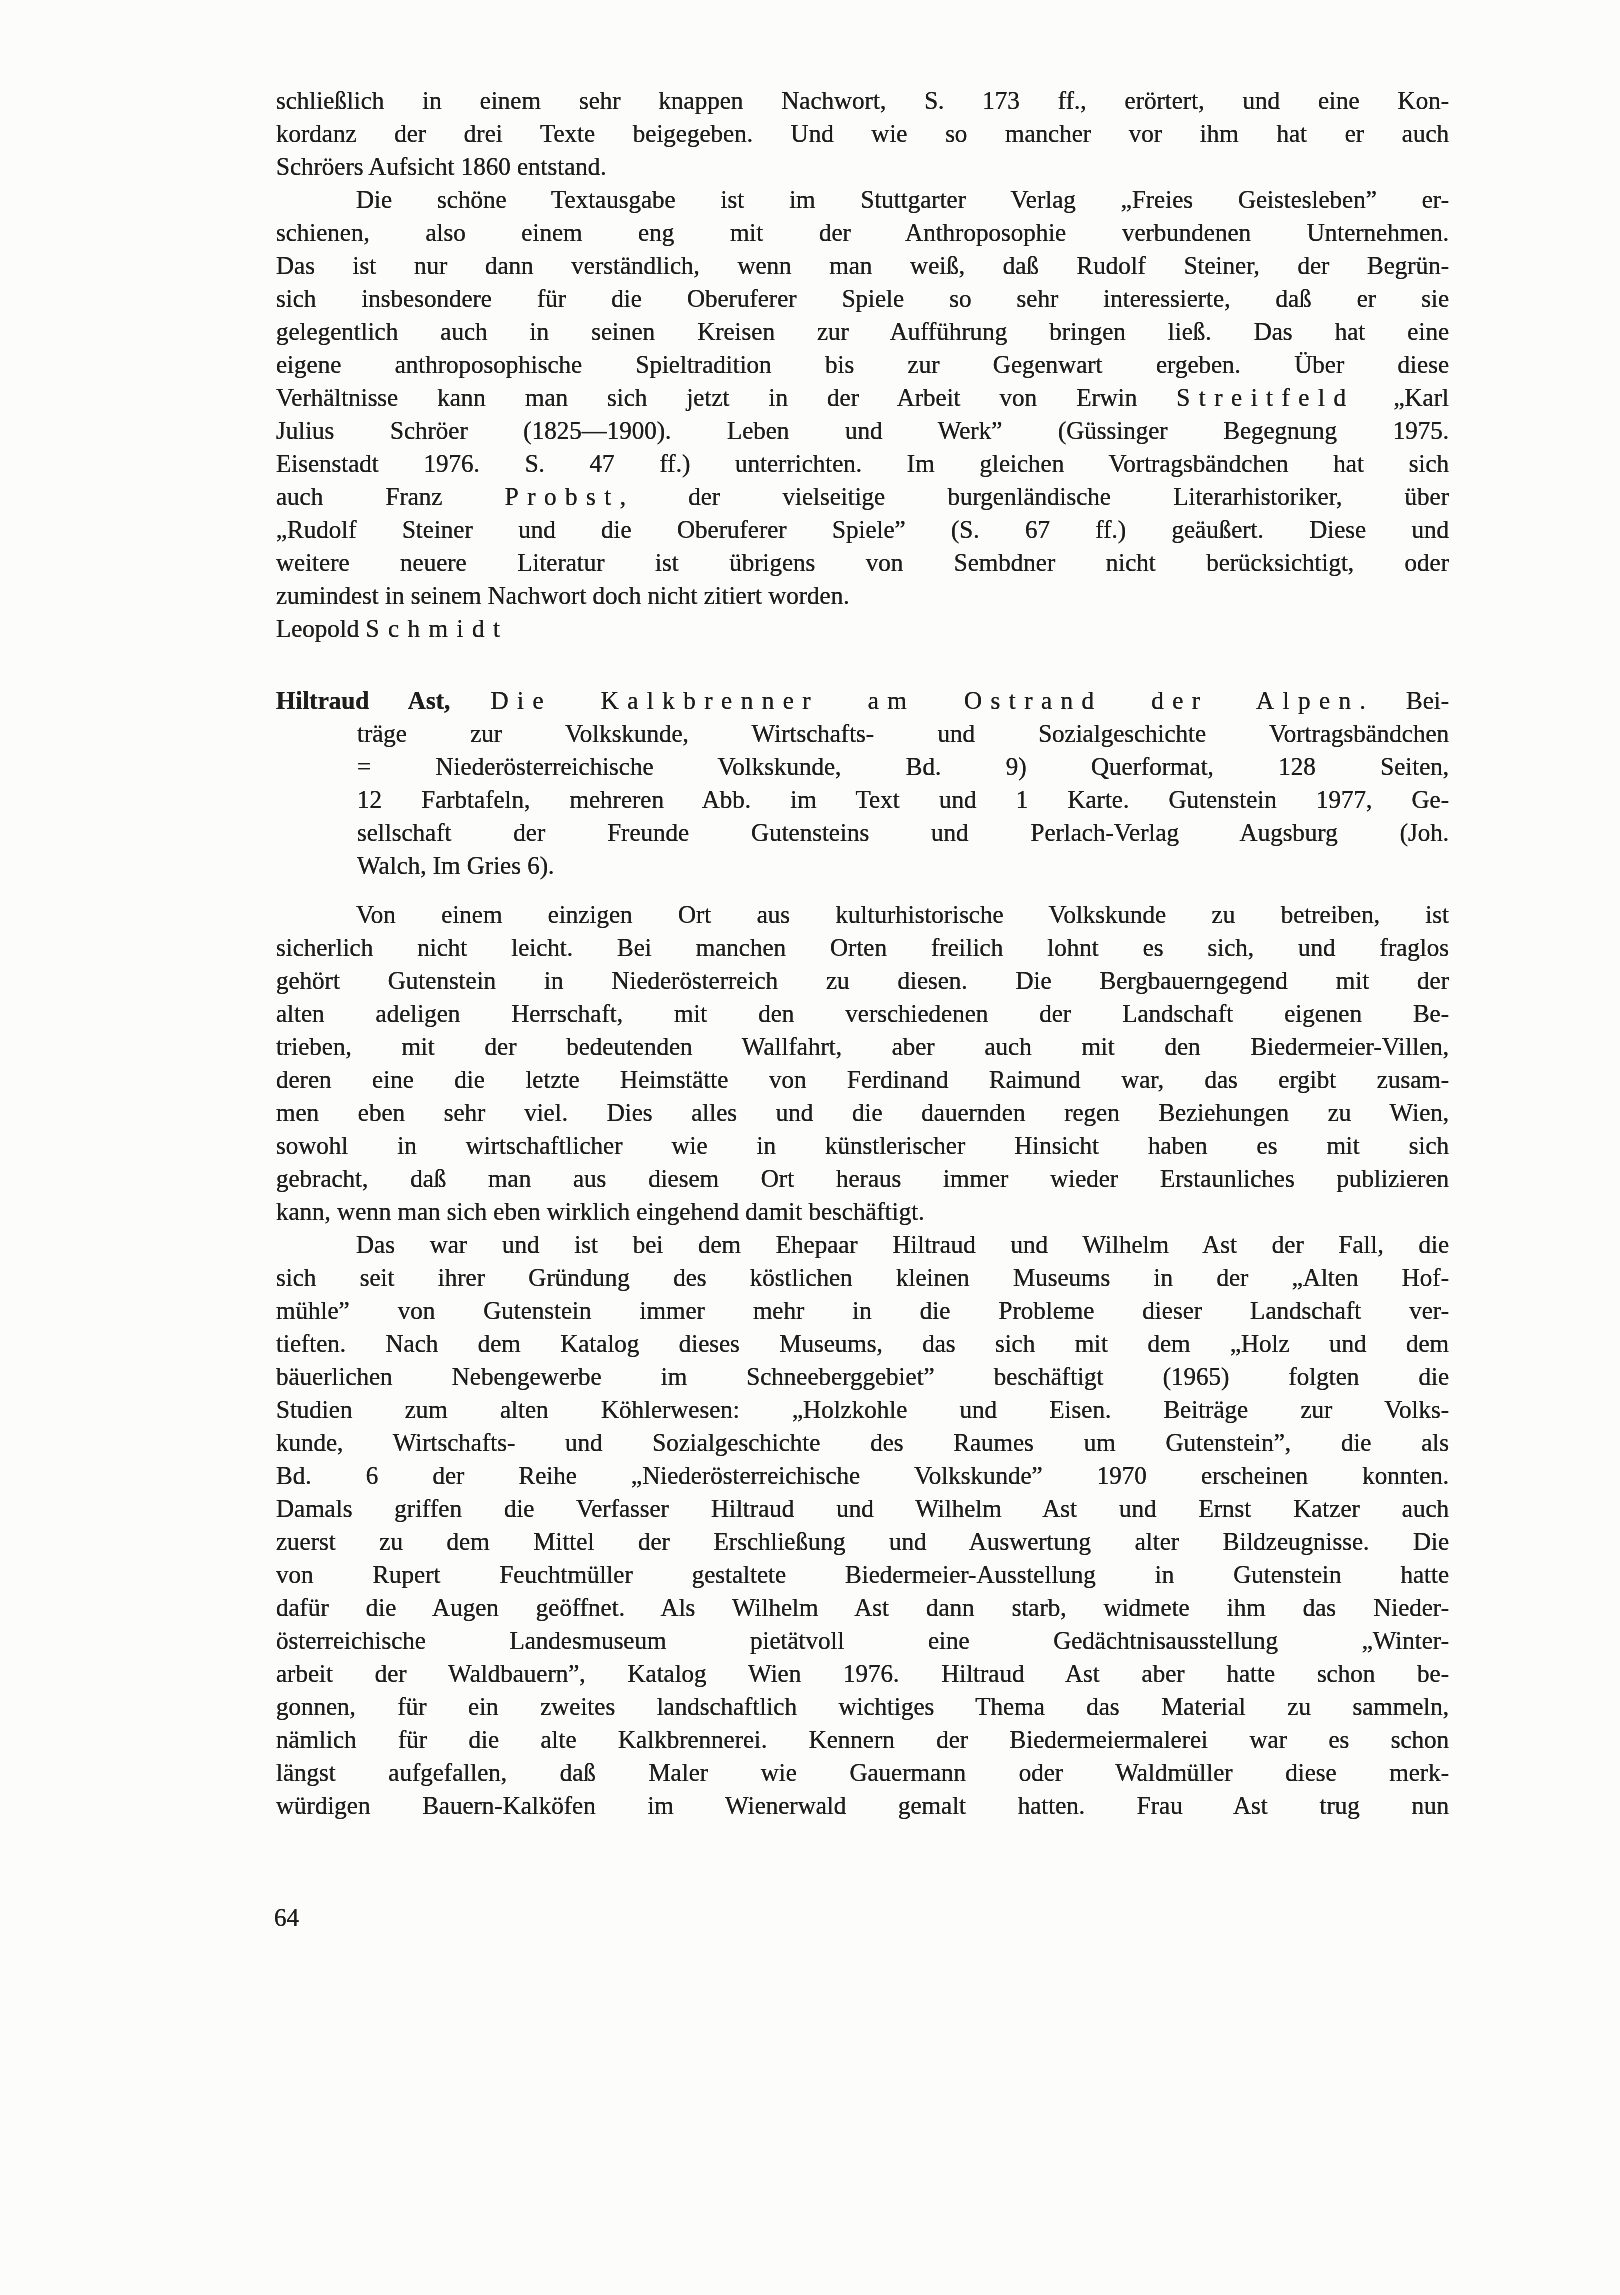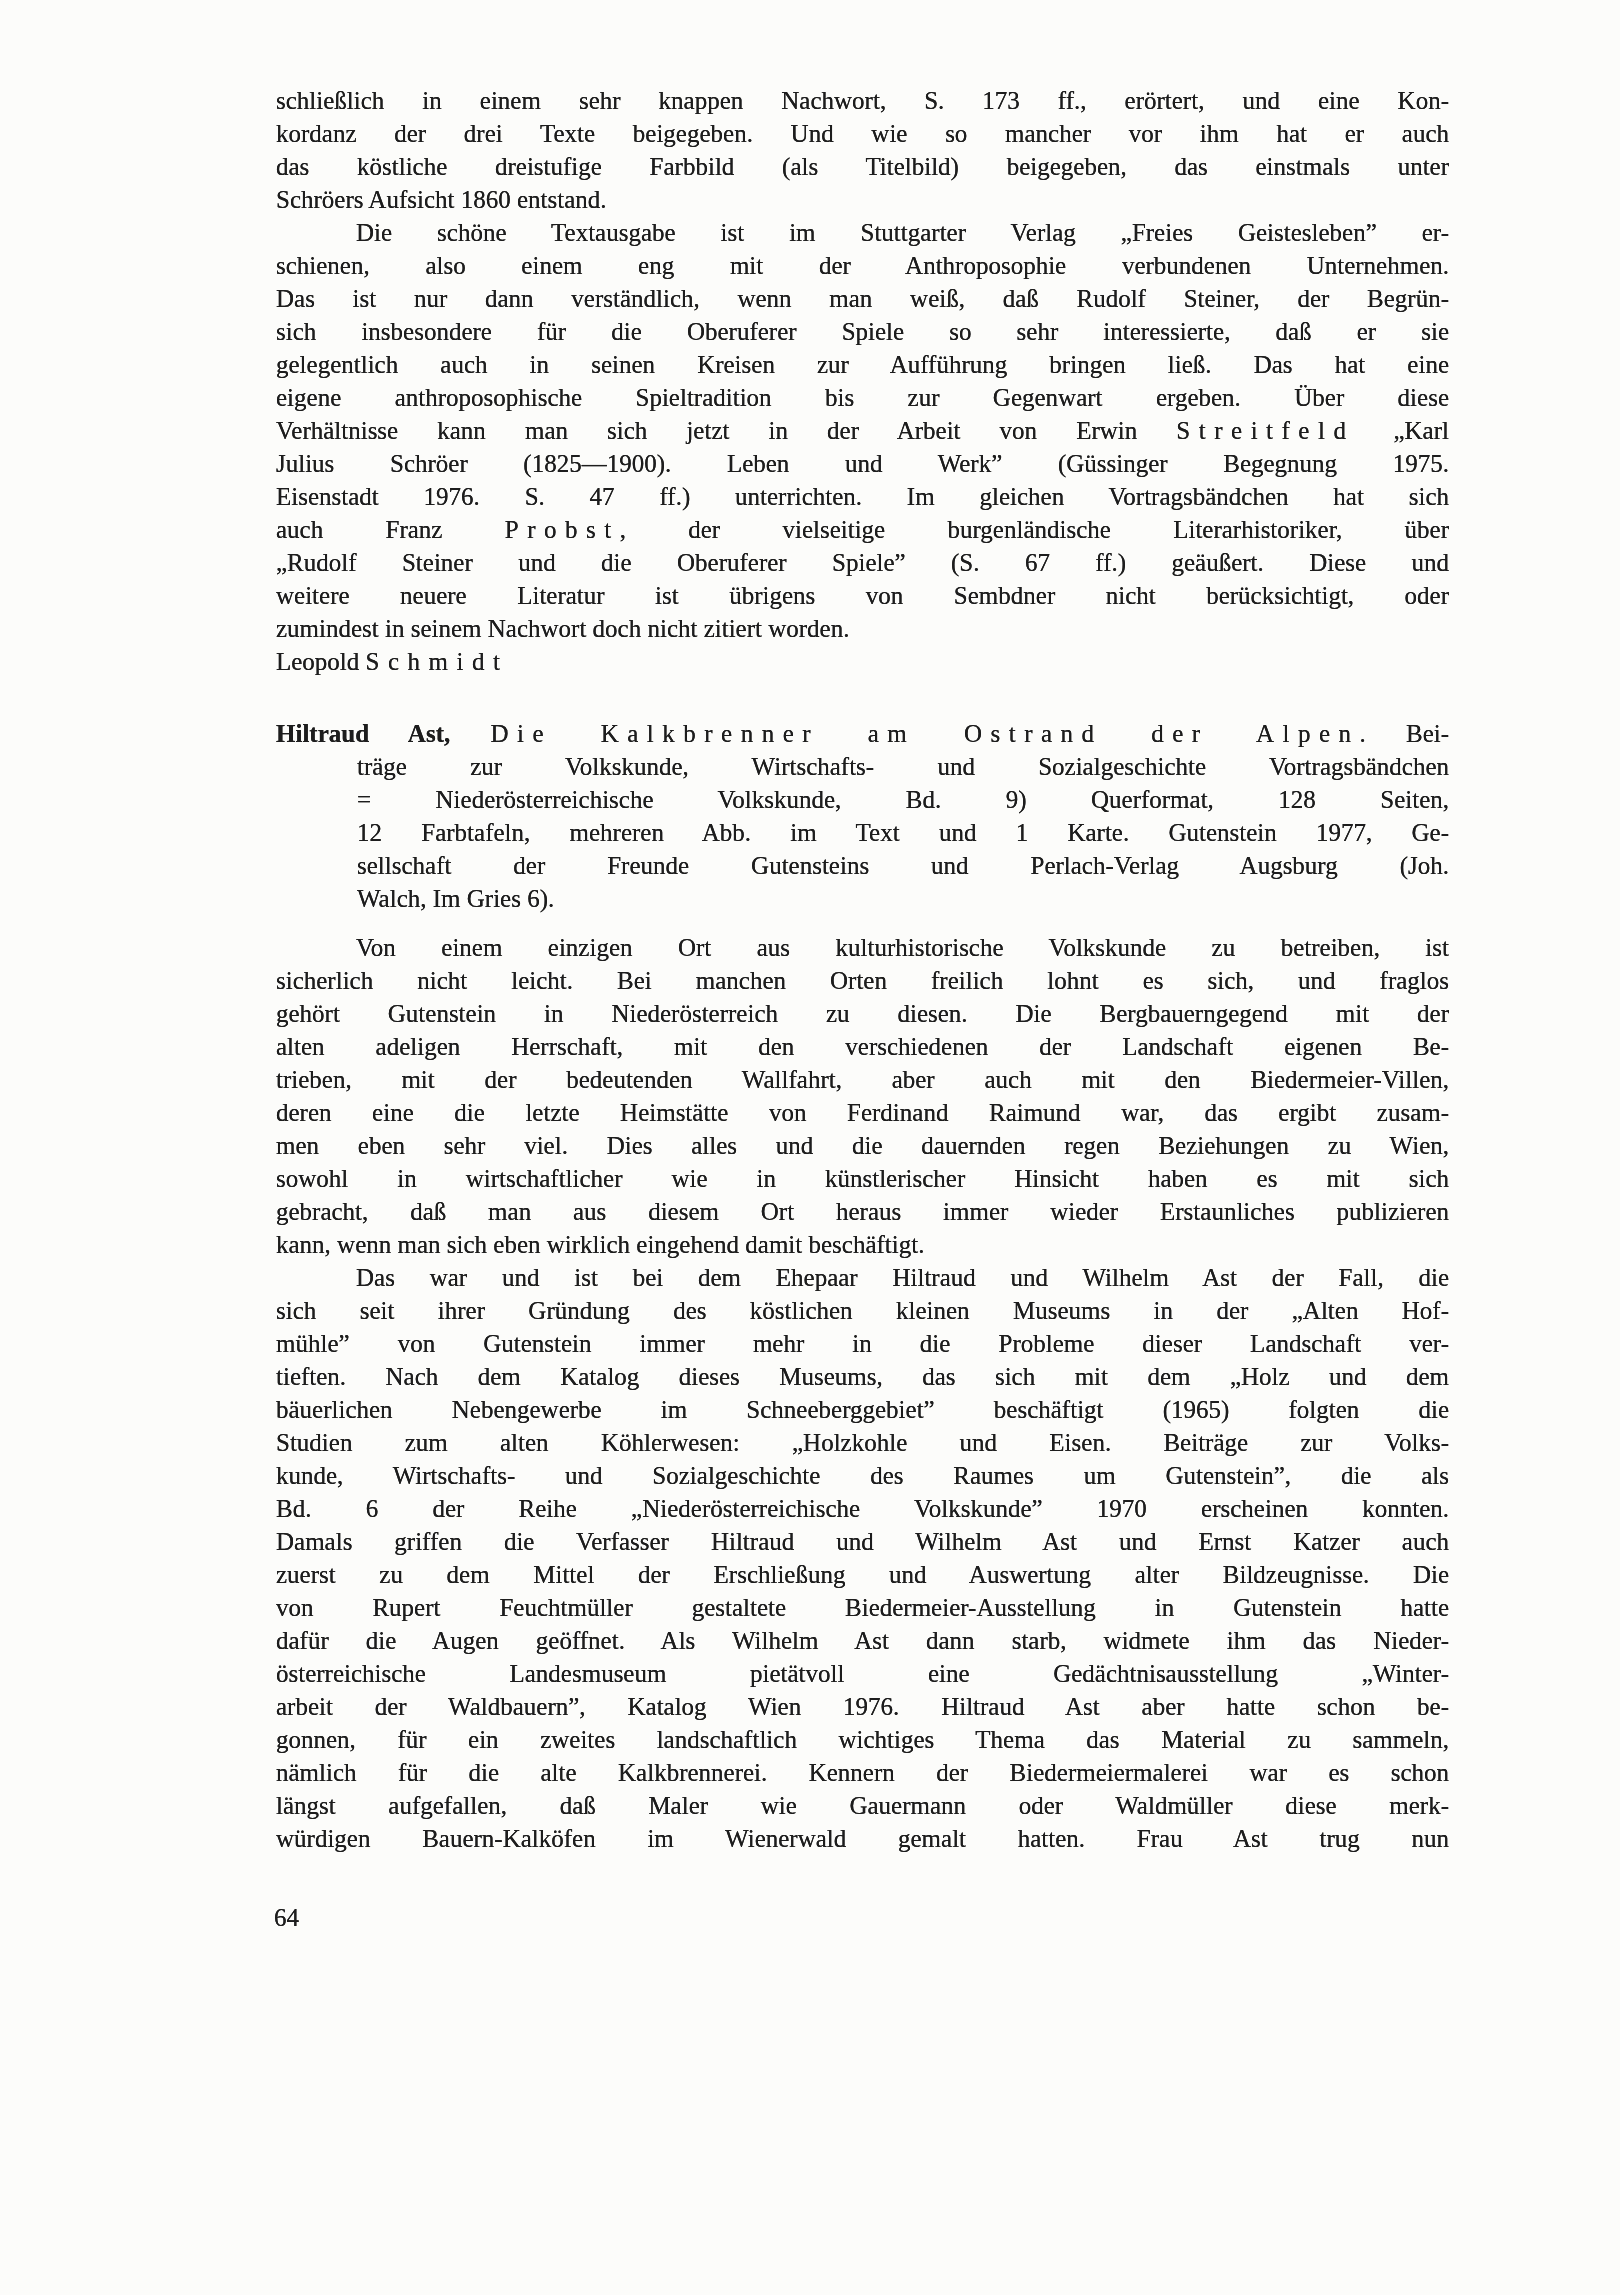--- a/index.html
+++ b/index.html
@@ -38,21 +38,20 @@
     text-shadow: 0 0 0.5px currentColor;
   }
 </style>
 </head>
 <body>
 
 <div class="page">
   <div class="textblock" id="textblock">
       <div class="line">schließlich in einem sehr knappen Nachwort, S. 173 ff., erörtert, und eine Kon-</div>
       <div class="line">kordanz der drei Texte beigegeben. Und wie so mancher vor ihm hat er auch</div>
-      <div class="line">das köstliche dreistufige Farbbild (als Titelbild) beigegeben, das einstmals unter</div>
       <div class="line end">Schröers Aufsicht 1860 entstand.</div>
       <div class="line ind">Die schöne Textausgabe ist im Stuttgarter Verlag „Freies Geistesleben” er-</div>
       <div class="line">schienen, also einem eng mit der Anthroposophie verbundenen Unternehmen.</div>
       <div class="line">Das ist nur dann verständlich, wenn man weiß, daß Rudolf Steiner, der Begrün-</div>
       <div class="line">sich insbesondere für die Oberuferer Spiele so sehr interessierte, daß er sie</div>
       <div class="line">gelegentlich auch in seinen Kreisen zur Aufführung bringen ließ. Das hat eine</div>
       <div class="line">eigene anthroposophische Spieltradition bis zur Gegenwart ergeben. Über diese</div>
       <div class="line"><span>Verhältnisse kann man sich jetzt in der Arbeit von Erwin </span><span class="sp">Streitfeld</span><span> „Karl</span></div>
       <div class="line">Julius Schröer (1825—1900). Leben und Werk” (Güssinger Begegnung 1975.</div>
       <div class="line">Eisenstadt 1976. S. 47 ff.) unterrichten. Im gleichen Vortragsbändchen hat sich</div>

